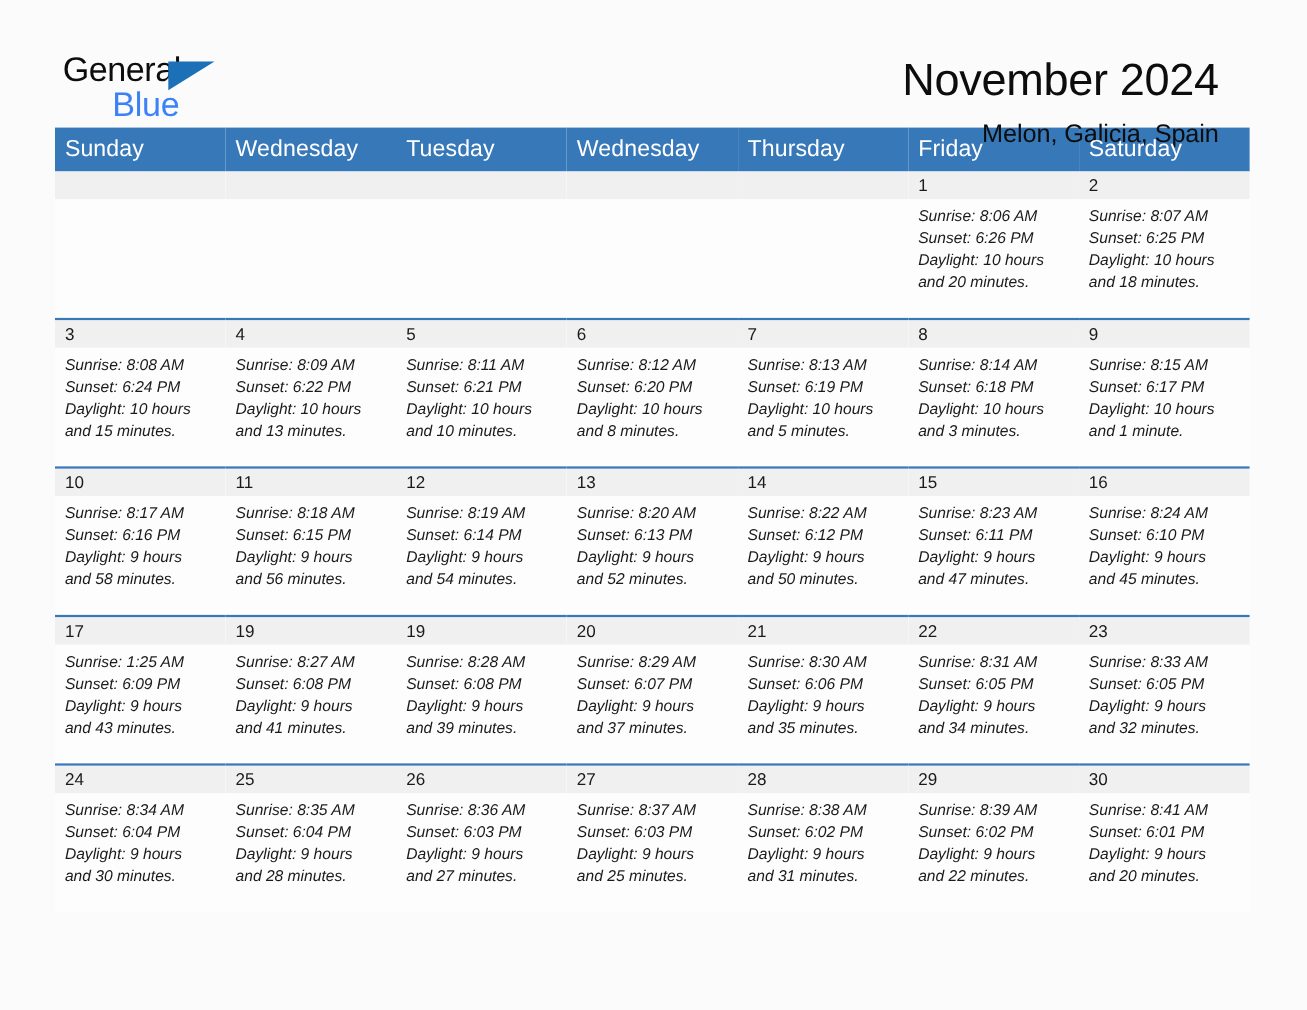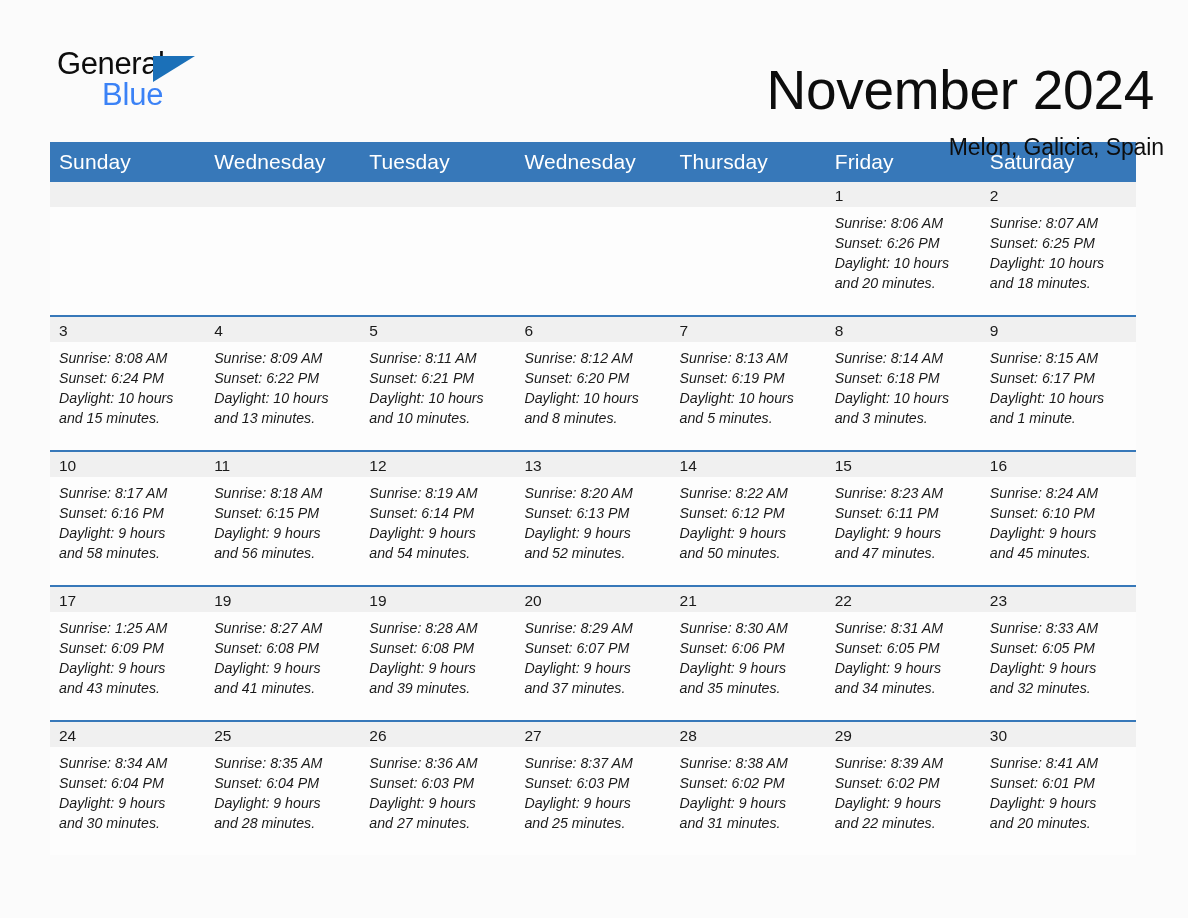--- a/index.html
+++ b/index.html
@@ -20,23 +20,23 @@
     width: 1188px;
     height: 918px;
     box-sizing: border-box;
   }
 
   
   .top-bar {
     display: flex;
     align-items: flex-start;
     justify-content: space-between;
-    padding: 48px 24px 0 57px;
+    padding: 48px 80px 0 57px;
     box-sizing: border-box;
-    height: 142px;
+    height: 116px;
   }
   .logo {
     position: relative;
     width: 150px;
     height: 66px;
     line-height: 1;
     user-select: none;
   }
   .logo-general {
     position: absolute;
@@ -64,26 +64,26 @@
     letter-spacing: -0.2px;
     color: #3b82f6;
     font-family: "Liberation Sans", sans-serif;
   }
 
   .title-block {
     text-align: right;
     padding-top: 2px;
   }
   .month-title {
-    font-size: 55px;
+    font-size: 41px;
     font-weight: normal;
     color: #0d0d0d;
     line-height: 1.12;
     letter-spacing: -0.3px;
-    margin: 10px;
+    margin: 0;
   }
   .location {
     font-size: 23px;
     font-weight: normal;
     color: #0d0d0d;
     line-height: 1.2;
     margin: 12px 0 0 0;
     letter-spacing: -0.1px;
   }
 

